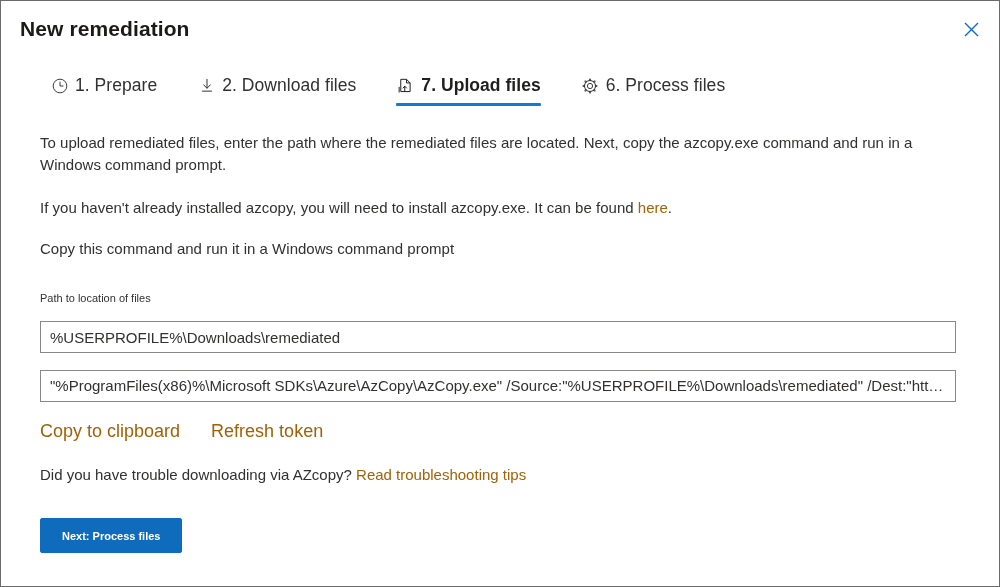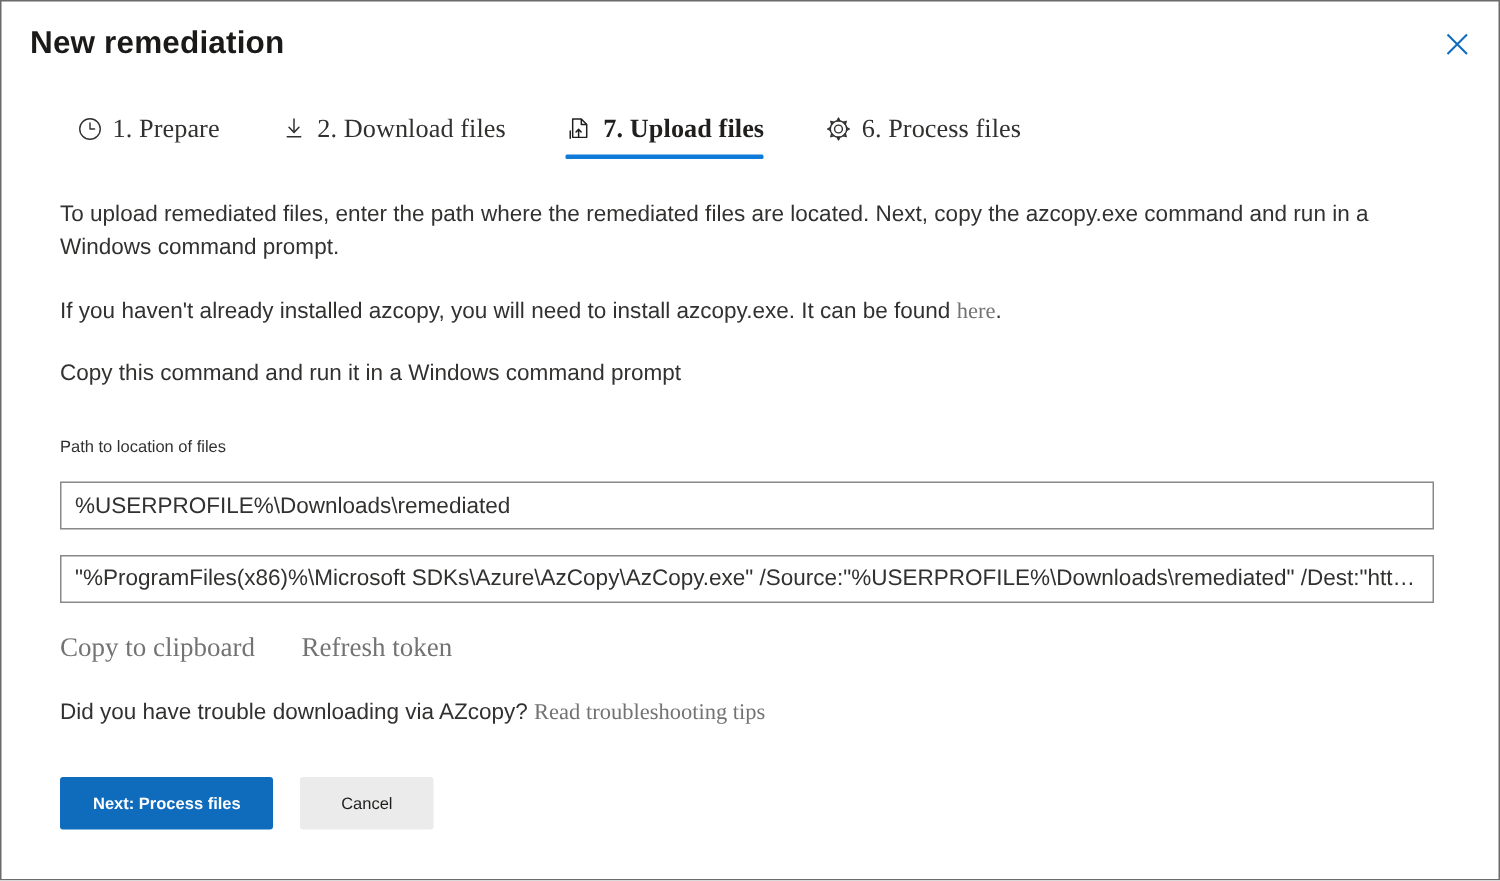--- a/index.html
+++ b/index.html
@@ -59,21 +59,21 @@
   .tab {
     display: flex;
     align-items: center;
     gap: 6px;
     padding: 0 0 10px 0;
     margin-right: 40px;
     cursor: pointer;
     position: relative;
     background: none;
     border: none;
-    font-family: Liberation Serif, serif;
+    font-family: Liberation Sans, sans-serif;
   }
   .tab:last-child { margin-right: 0; }
   .tab .tab-label {
     font-size: 17.5px;
     color: #323130;
     white-space: nowrap;
     letter-spacing: 0.05px;
   }
   .tab.active .tab-label {
     font-weight: 600;
@@ -111,24 +111,23 @@
     font-size: 15px;
     line-height: 22px;
     color: #323130;
     letter-spacing: 0.01px;
   }
   .para-intro { width: 876px; }
   .para-install { margin-top: 21px !important; }
   .para-copycmd { margin-top: 19px !important; }
 
   a.link {
-    color: #737373;
+    color: #a16207;
     text-decoration: none;
     cursor: pointer;
-    font-family: Liberation Serif, serif;
   }
 
   .field-label {
     margin-top: 28px;
     font-size: 11px;
     color: #323130;
     line-height: 20px;
   }
 
   .text-field {
@@ -286,17 +285,16 @@
 
     <div class="link-row">
       <a class="link" href="#">Copy to clipboard</a>
       <a class="link" href="#">Refresh token</a>
     </div>
 
     <div class="trouble-row"><span>Did you have trouble downloading via AZcopy? </span><a class="link" href="#">Read troubleshooting tips</a></div>
 
     <div class="button-row">
       <button class="btn btn-primary">Next: Process files</button>
-      <button class="btn btn-secondary">Cancel</button>
     </div>
 
   </div>
 </div>
 
 </body></html>

